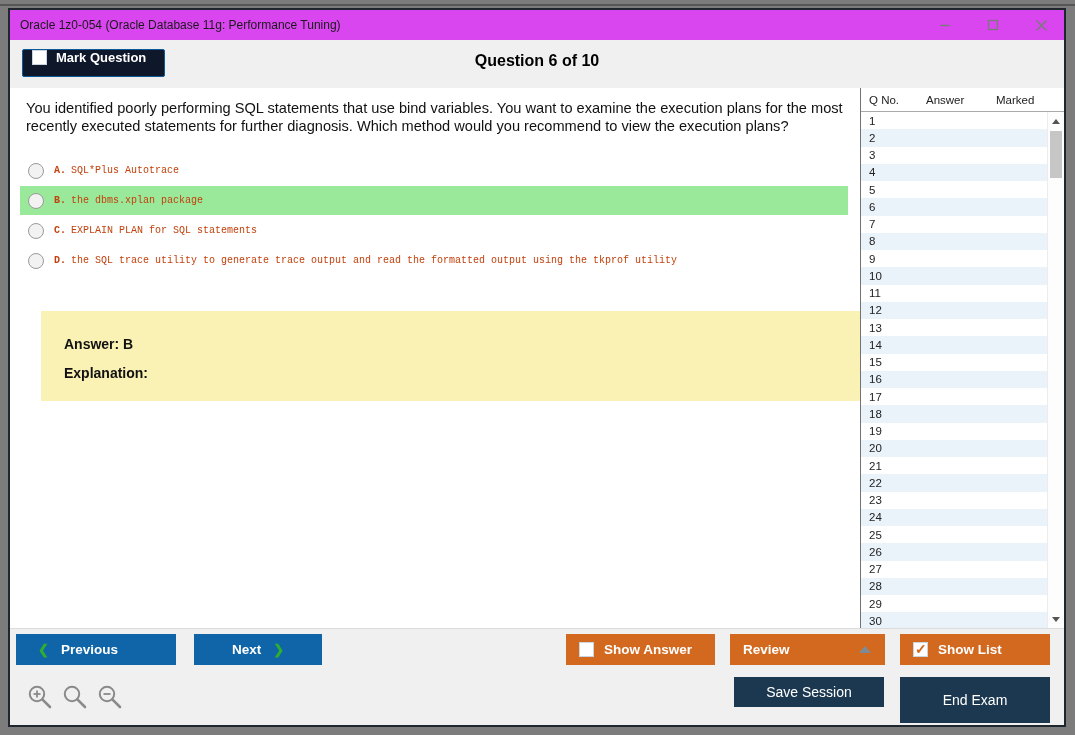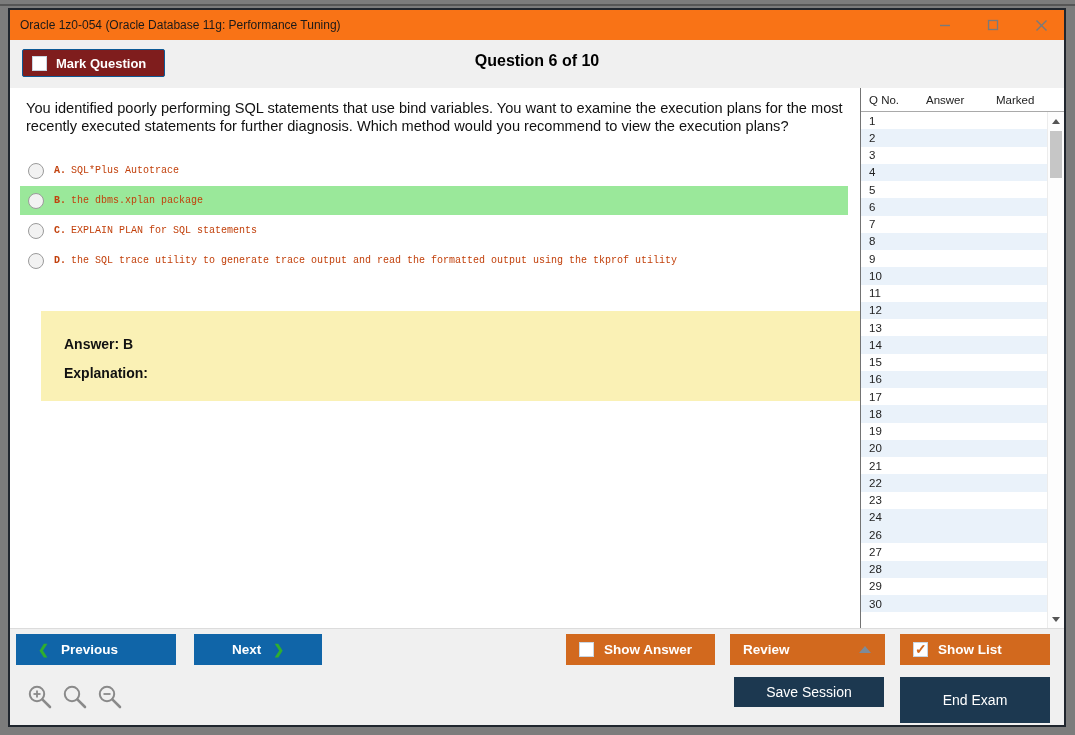--- a/index.html
+++ b/index.html
@@ -9,31 +9,31 @@
     font-family:"Liberation Sans", sans-serif;
     position:relative; overflow:hidden;
   }
   .desk-line { position:absolute; left:0; right:0; top:4px; height:2px; background:#565656; }
   .window {
     position:absolute; left:8px; top:8px; width:1058px; height:719px;
     background:#ffffff; border:2px solid #20262e;
     display:flex; flex-direction:column;
   }
   
-  .titlebar { height:30px; background:#f97316; display:flex; align-items:center; flex:0 0 auto; }
+  .titlebar { height:30px; background:#d946ef; display:flex; align-items:center; flex:0 0 auto; }
   .titlebar-text { font-size:12px; color:#1a1a1a; padding-left:10px; }
   .win-controls { margin-left:auto; display:flex; align-items:center; padding-right:12px; gap:26px; }
   .win-btn { width:22px; height:22px; display:flex; align-items:center; justify-content:center; cursor:default; }
   
   .topband { height:48px; background:#f0f0f0; position:relative; flex:0 0 auto; }
   .mark-btn {
     position:absolute; left:12px; top:9px; width:143px; height:28px;
-    background:#7f1d1d; border:1px solid #0d5democratic;  border:1px solid #0d5astray;
+    background:#0f172a; border:1px solid #0d5democratic;  border:1px solid #0d5astray;
     border:1px solid #0d5a96; border-radius:2px;
-    display:flex; align-items:center; padding-left:9px; gap:9px;
+    display:flex; padding-left:9px; gap:9px;
   }
   .checkbox { width:15px; height:15px; background:#ffffff; border:1px solid #c9d6e2; position:relative; flex:0 0 auto; }
   .checkbox.checked::after {
     content:"\2713"; position:absolute; left:1px; top:-2px;
     font-size:14px; font-weight:bold; color:#d2691e;
   }
   .mark-btn .lbl, .obtn .lbl { color:#ffffff; font-size:13px; font-weight:bold; }
   .q-counter {
     position:absolute; left:0; right:0; top:12px; text-align:center;
     font-size:16px; font-weight:bold; color:#000000;
@@ -289,20 +289,25 @@
             <div class="qrow">
               <span>23</span>
               <span></span>
               <span></span>
             </div>
             <div class="qrow alt">
               <span>24</span>
               <span></span>
               <span></span>
             </div>
+            <div class="qrow">
+              <span>25</span>
+              <span></span>
+              <span></span>
+            </div>
             <div class="qrow alt">
               <span>26</span>
               <span></span>
               <span></span>
             </div>
             <div class="qrow">
               <span>27</span>
               <span></span>
               <span></span>
             </div>

